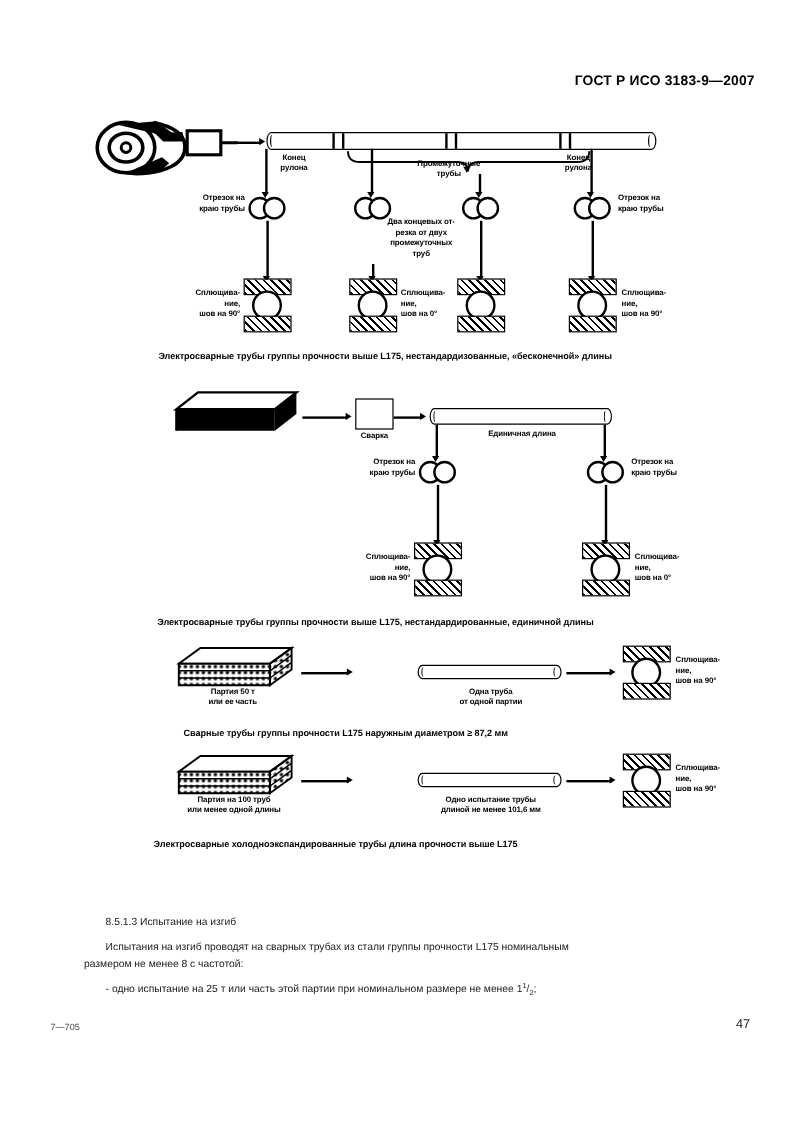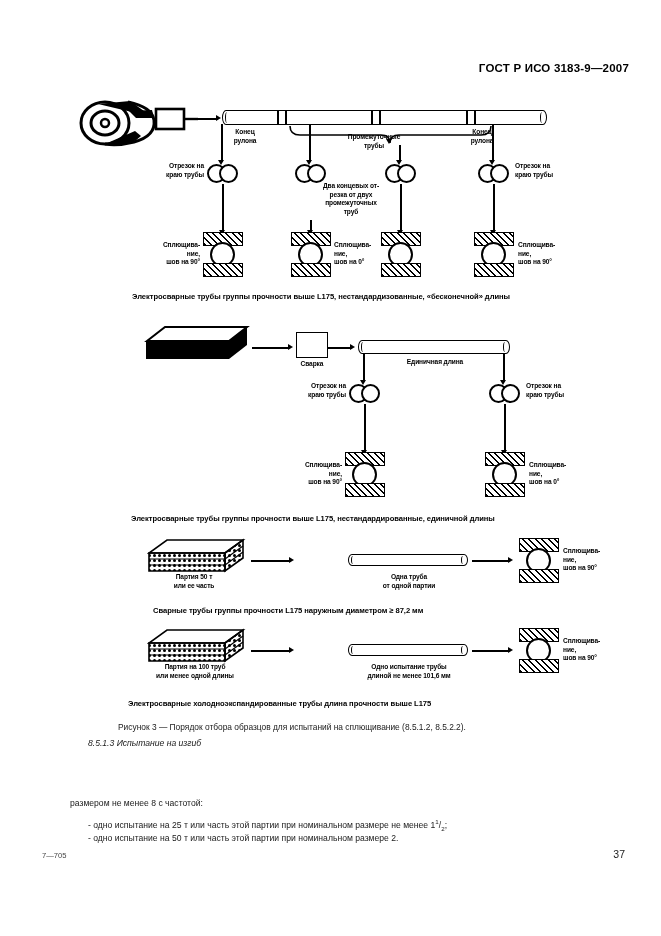--- a/index.html
+++ b/index.html
@@ -471,28 +471,27 @@
       <div class="tube" style="left:7px; top:10px; width:25px; height:25px;"></div>
       <div class="jaw" style="left:0; top:31px; width:40px; height:14px;"></div>
     </div>
     <div class="lbl" style="left:563px; top:637px; width:64px;">Сплющива-
 ние,
 шов на 90°</div>
 
     <div class="cap" style="left:128px; top:699px;">Электросварные холодноэкспандированные трубы длина прочности выше L175</div>
   </div>
 
-  <div style="position:absolute; left:118px; top:722px; font-size:8.4px; color:#1a1a1a; white-space:nowrap;">Рисунок 3 — Порядок отбора образцов для испытаний на сплющивание (8.5.1.2, 8.5.2.2).</div>
-
-  <div class="btxt" style="left:88px; top:737px;font-style:italic;">8.5.1.3 Испытание на изгиб</div>
-
+
+  <div class="btxt" style="left:88px; top:762px;">8.5.1.3 Испытание на изгиб</div>
+
+  <div class="btxt" style="left:88px; top:783px;">Испытания на изгиб проводят на сварных трубах из стали группы прочности L175  номинальным</div>
   <div class="btxt" style="left:70px; top:797px;">размером не менее 8  с частотой:</div>
 
   <div class="btxt" style="left:88px; top:816px;">
     <span>- одно испытание на 25 т или часть этой партии при номинальном размере не менее 1</span><span class="frac"><sup>1</sup>/<sub>2</sub></span><span>;</span>
   </div>
 
-  <div class="btxt" style="left:88px; top:832px;">- одно испытание на 50 т или часть этой партии при номинальном размере 2.</div>
 
   <div class="foot-left">7—705</div>
-  <div class="foot-right">37</div>
+  <div class="foot-right">47</div>
 
 </div>
 
 </body></html>

